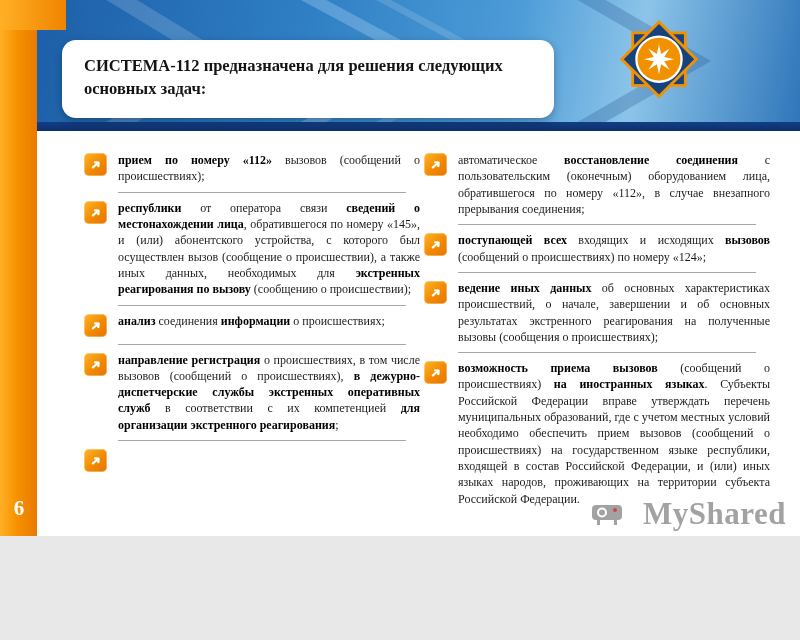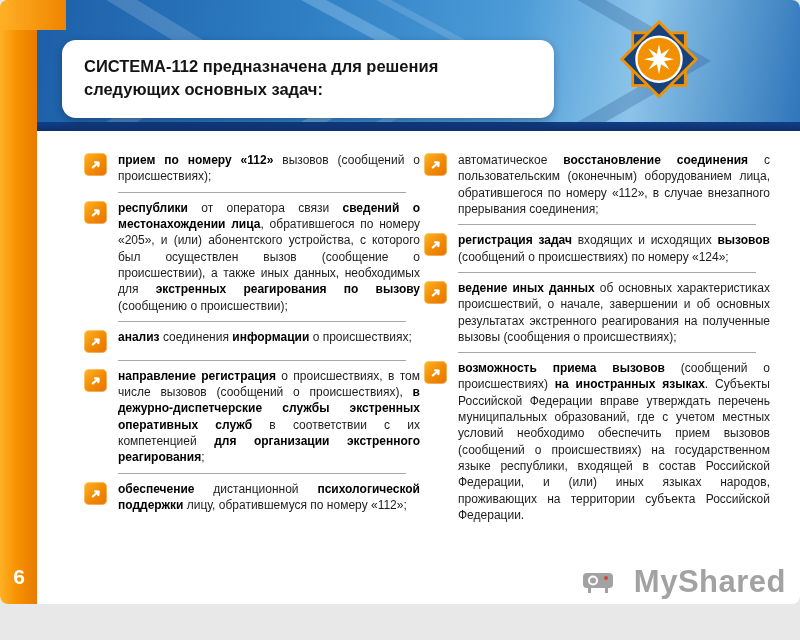--- a/index.html
+++ b/index.html
@@ -1,19 +1,19 @@
 <!DOCTYPE html>
 <html><head>
 <meta charset="utf-8">
 <style>
   * { margin:0; padding:0; box-sizing:border-box; }
   html,body { background:#e8e8e8; }
   .slide {
-    position:relative; width:800px; height:604px; background:#ffffff;
-    overflow:hidden; font-family:Liberation Sans, sans-serif;border-radius:8px;
+    position:relative; width:800px; height:536px; background:#ffffff;
+    overflow:hidden; font-family:Liberation Serif, serif;
   }
   
   .left-bar {
     position:absolute; left:0; top:0; width:37px; height:640px;
     background:linear-gradient(90deg,#ffb025 0%, #f69200 45%, #e97a00 100%);
   }
   .corner-block {
     position:absolute; left:0; top:0; width:66px; height:30px;
     background:linear-gradient(90deg,#ffb025, #f08400);
   }
@@ -107,57 +107,56 @@
         <span class="arrow-icon">
           <span>➜</span>
         </span>
         <div class="item-text"><b>прием по номеру «112»</b><span> вызовов (сообщений о происшествиях);</span></div>
       </div>
       <div class="sep"></div>
       <div class="item">
         <span class="arrow-icon">
           <span>➜</span>
         </span>
-        <div class="item-text"><b>республики</b><span> от оператора связи </span><b>сведений о местонахождении лица</b><span>, обратившегося по номеру «205», и (или) абонентского устройства, с которого был осуществлен вызов (сообщение о происшествии), а также иных данных, необходимых для </span><b>экстренных реагирования по вызову</b><span> (сообщению о происшествии);</span></div>
+        <div class="item-text"><b>республики</b><span> от оператора связи </span><b>сведений о местонахождении лица</b><span>, обратившегося по номеру «145», и (или) абонентского устройства, с которого был осуществлен вызов (сообщение о происшествии), а также иных данных, необходимых для </span><b>экстренных реагирования по вызову</b><span> (сообщению о происшествии);</span></div>
       </div>
       <div class="sep"></div>
       <div class="item">
         <span class="arrow-icon">
           <span>➜</span>
         </span>
         <div class="item-text"><b>анализ</b><span> соединения </span><b>информации</b><span> о происшествиях;</span></div>
       </div>
       <div class="sep"></div>
       <div class="item">
         <span class="arrow-icon">
           <span>➜</span>
         </span>
         <div class="item-text"><b>направление регистрация</b><span> о происшествиях, в том числе вызовов (сообщений о происшествиях), </span><b>в дежурно-диспетчерские службы экстренных оперативных служб</b><span> в соответствии с их компетенцией </span><b>для организации экстренного реагирования</b><span>;</span></div>
       </div>
       <div class="sep"></div>
       <div class="item">
         <span class="arrow-icon">
           <span>➜</span>
         </span>
-        <div class="item-text"><b>обеспечение</b><span> дистанционной </span><b>психологической поддержки</b><span> лицу, обратившемуся по номеру «112»;</span></div>
       </div>
     </div>
   <div class="col col-right" id="col-right">
       <div class="item">
         <span class="arrow-icon">
           <span>➜</span>
         </span>
         <div class="item-text"><span>автоматическое </span><b>восстановление соединения</b><span> с пользовательским (оконечным) оборудованием лица, обратившегося по номеру «112», в случае внезапного прерывания соединения;</span></div>
       </div>
       <div class="sep"></div>
       <div class="item">
         <span class="arrow-icon">
           <span>➜</span>
         </span>
-        <div class="item-text"><b>регистрация задач</b><span> входящих и исходящих </span><b>вызовов</b><span> (сообщений о происшествиях) по номеру «124»;</span></div>
+        <div class="item-text"><b>поступающей всех</b><span> входящих и исходящих </span><b>вызовов</b><span> (сообщений о происшествиях) по номеру «124»;</span></div>
       </div>
       <div class="sep"></div>
       <div class="item">
         <span class="arrow-icon">
           <span>➜</span>
         </span>
         <div class="item-text"><b>ведение иных данных</b><span> об основных характеристиках происшествий, о начале, завершении и об основных результатах экстренного реагирования на полученные вызовы (сообщения о происшествиях);</span></div>
       </div>
       <div class="sep"></div>
       <div class="item">

